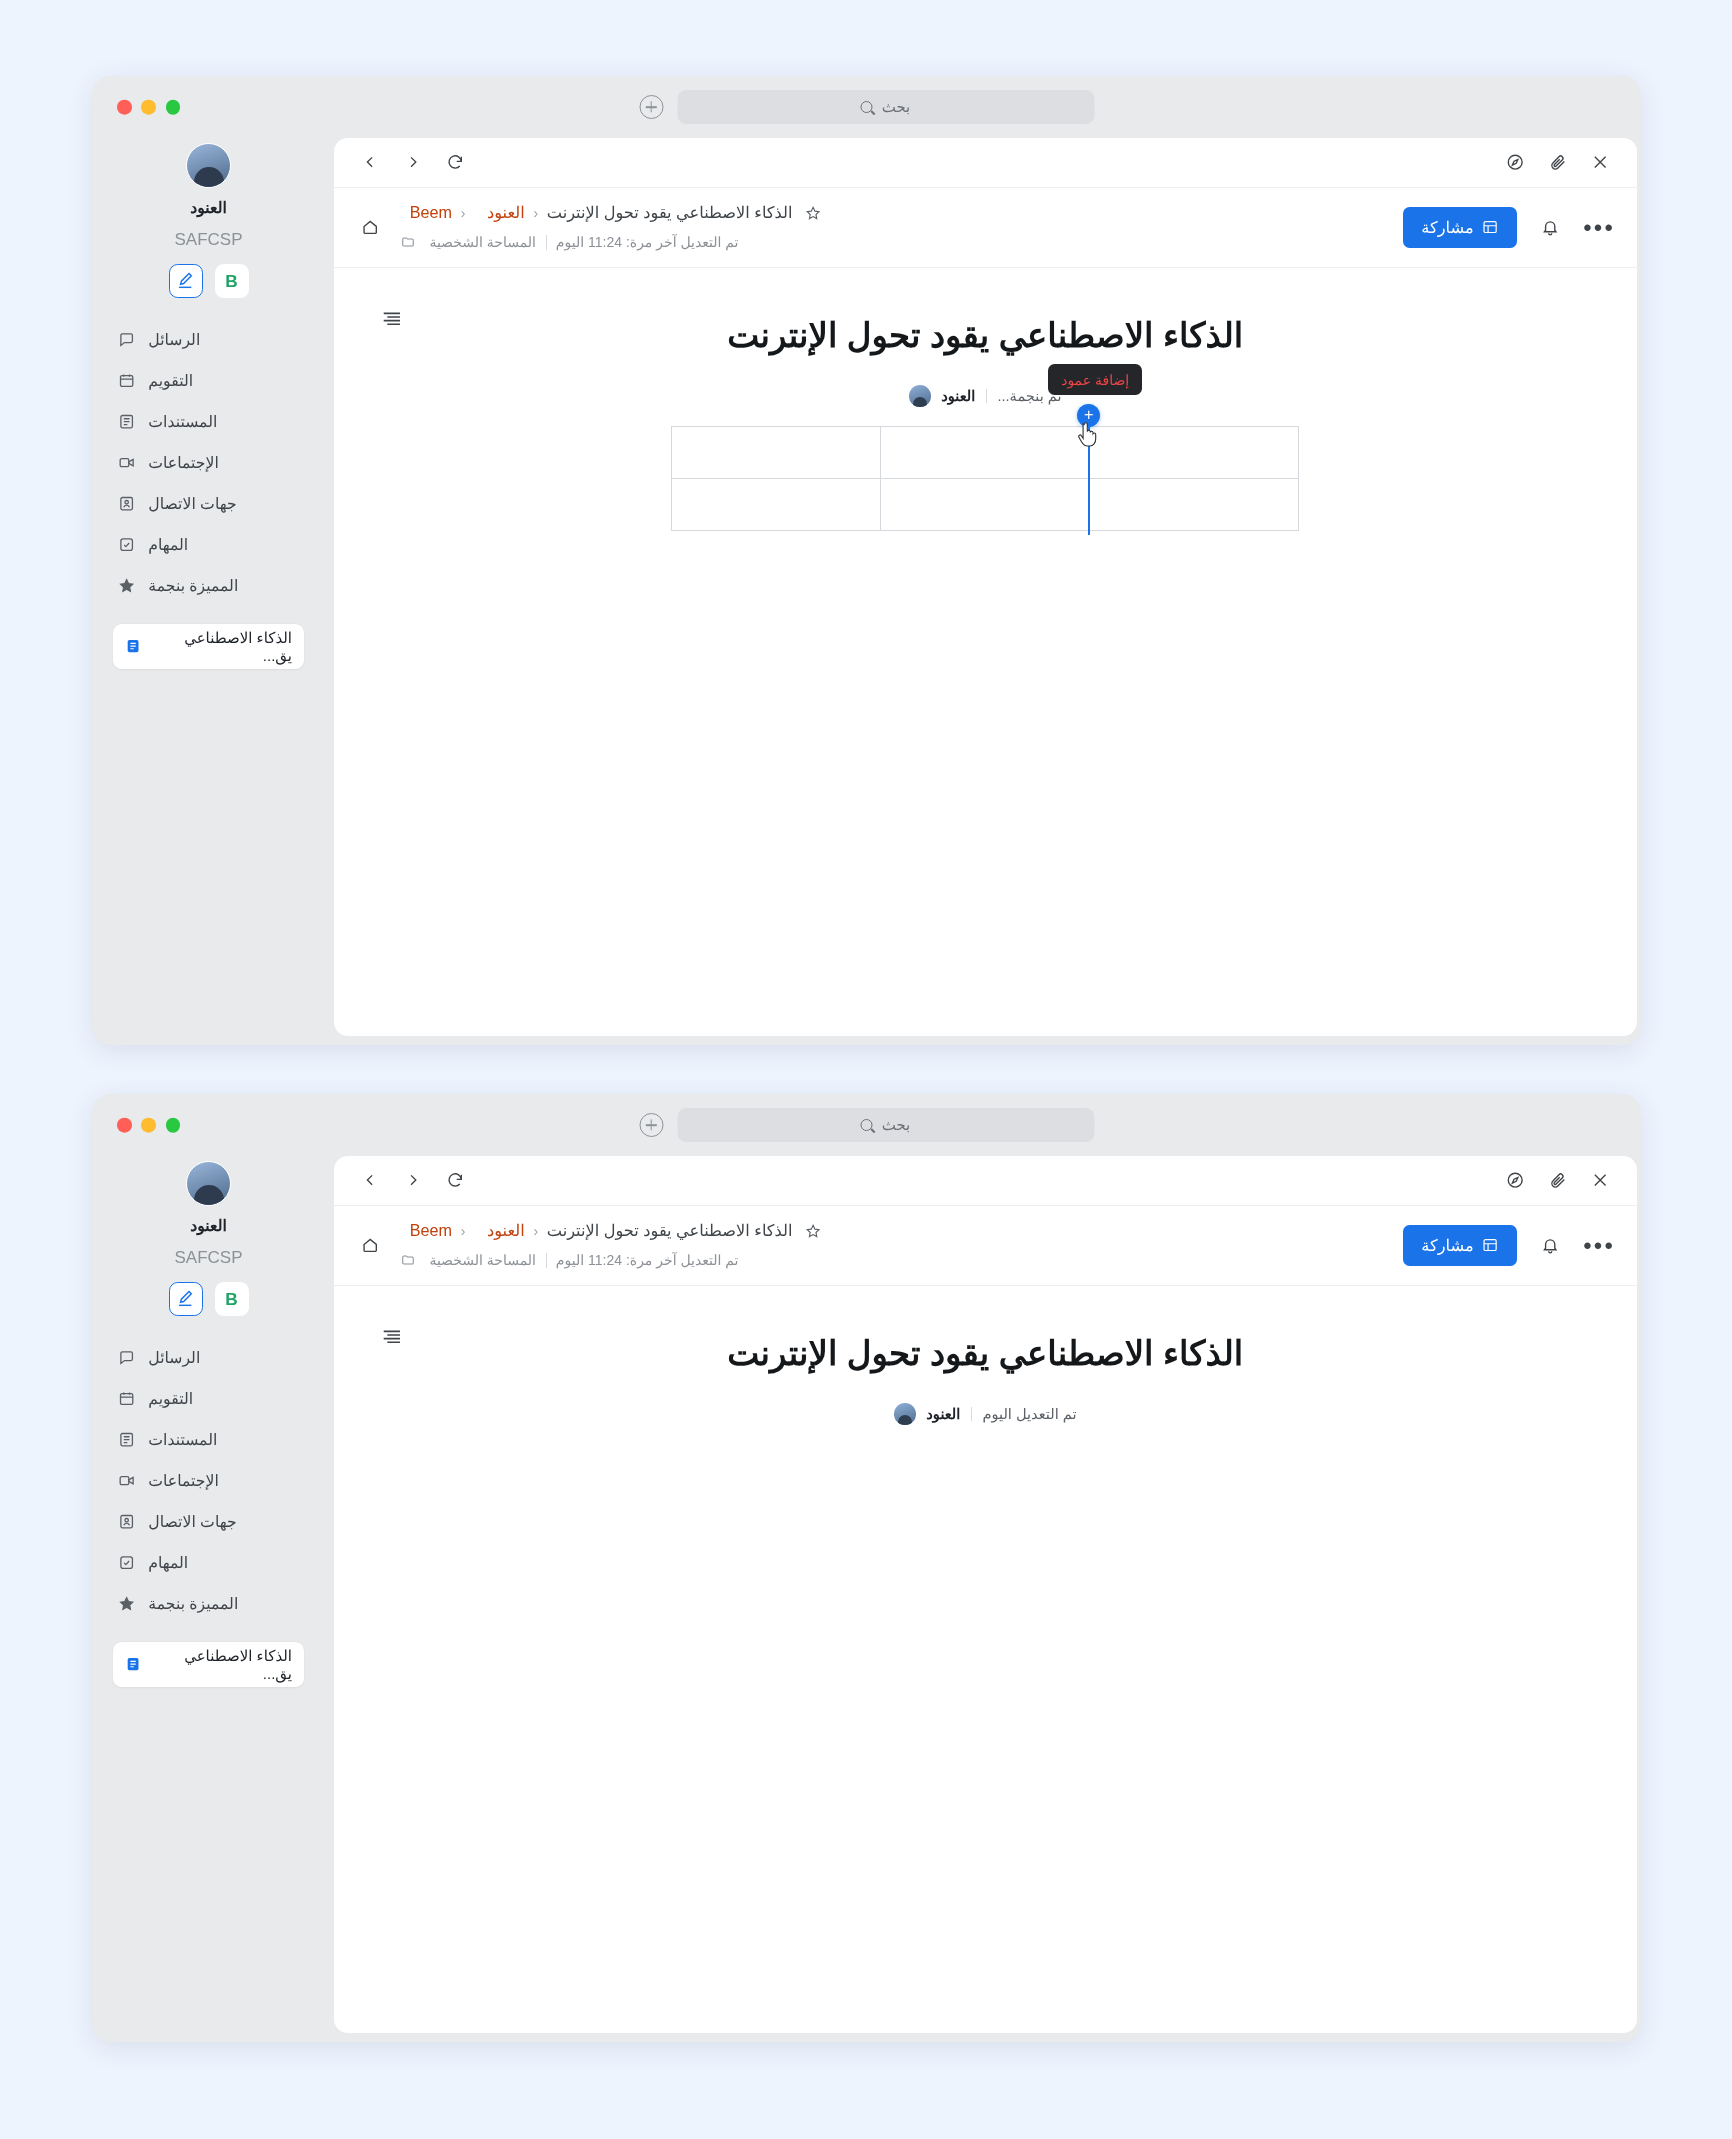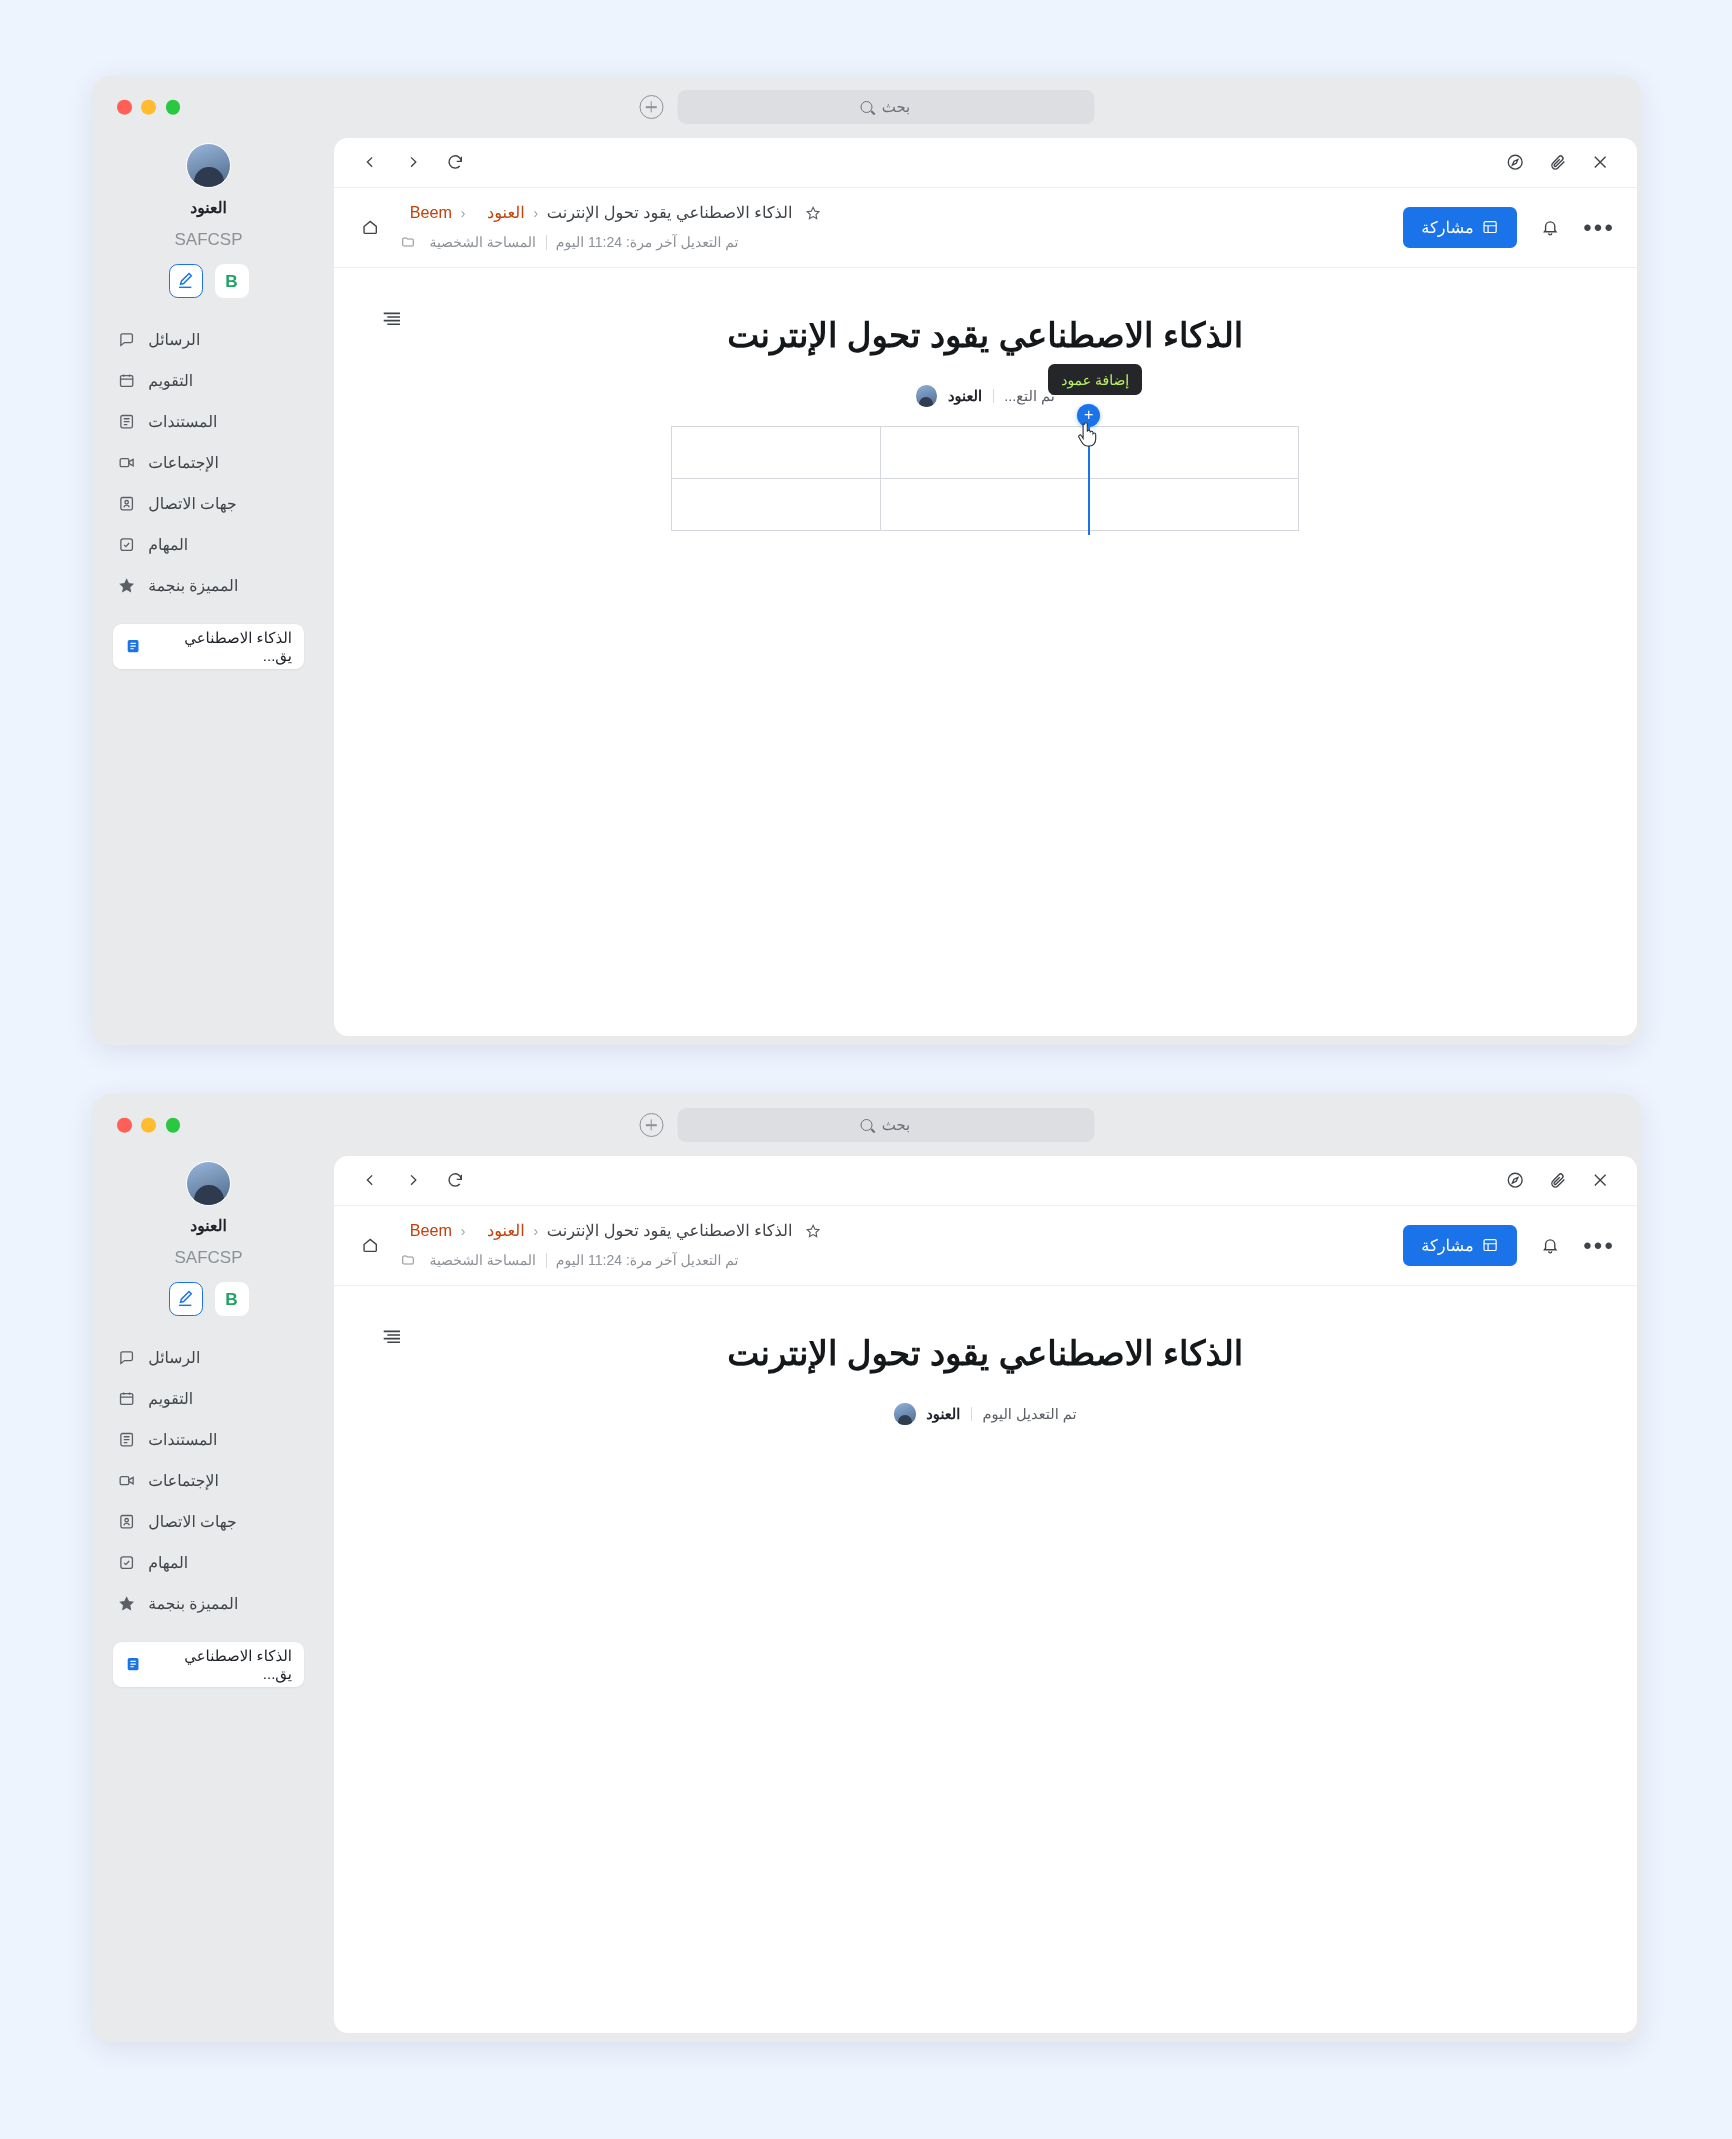--- a/index.html
+++ b/index.html
@@ -210,21 +210,21 @@
     width: 23px; height: 23px; border-radius: 50%;
     background: #1a73e8;
     color: #fff; font-size: 16.2px; line-height: 21.7px;
     text-align: center;
     font-family: "Liberation Sans", sans-serif;
     box-shadow: 0 1.1px 4.3px rgba(26,115,232,0.4);
   }
   .tooltip {
     position: absolute;
     background: #24262a;
-    color: #bef264;
+    color: #ef4444;
     font-size: 14px;
     padding: 7.6px 13px;
     border-radius: 6.5px;
     white-space: nowrap;
   }
   .cursor {
     position: absolute;
     width: 24px; height: 26px;
     pointer-events: none;
   }
@@ -417,21 +417,21 @@
 
         <div class="doc-canvas">
           <div class="align-icon">
             <svg width="21.7" height="21.7" viewBox="0 0 24 24" fill="none" stroke="#3f4449" stroke-width="1.8">
                 <path d="M3 6h18M7 10h14M3 14h18M7 18h14"></path>
               </svg>
           </div>
           <h1 class="doc-title">الذكاء الاصطناعي يقود تحول الإنترنت</h1>
 
           <div class="byline">
-            <span>تم التع...</span>
+            <span>تم بنجمة...</span>
             <span class="byline-sep"></span>
             <span class="byline-name">العنود</span>
             <span class="avatar-sm"></span>
           </div>
 
           <div class="table-wrap">
             <table class="tbl">
               <tbody>
                   <tr>
                     <td></td>

